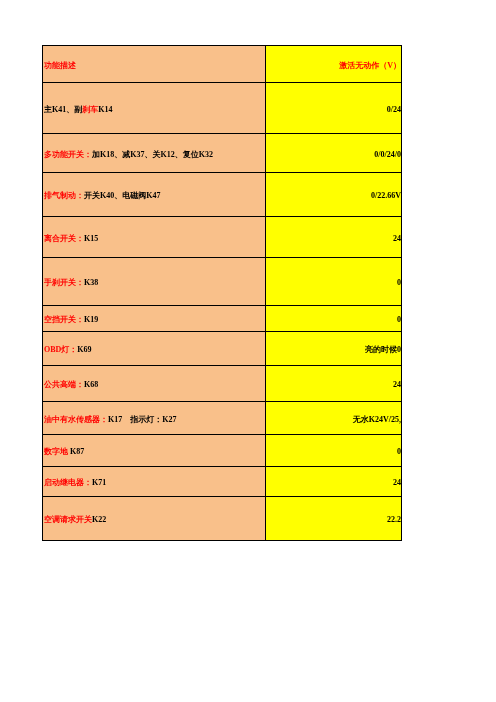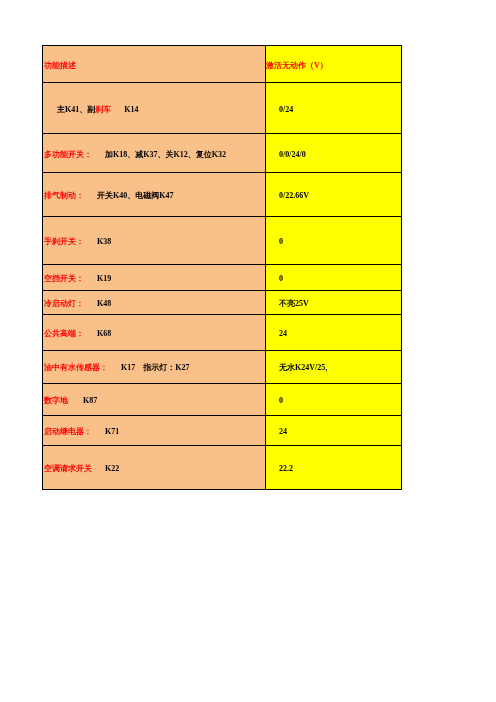--- a/index.html
+++ b/index.html
@@ -4,24 +4,24 @@
 <title>功能描述 / 激活无动作（V）</title>
 <style>
   html,body{margin:0;padding:0;}
   body{width:496px;height:702px;overflow:hidden;background:#ffffff;
        font-family:"Liberation Serif",serif;}
   #sheet{position:absolute;left:0;top:0;width:496px;height:702px;background:#ffffff;}
   #grid{position:absolute;left:42px;top:45px;border-collapse:collapse;table-layout:fixed;}
   #grid td{border:1px solid #000000;vertical-align:middle;font-size:8px;font-weight:bold;
            line-height:1.1;padding:0;box-sizing:border-box;white-space:nowrap;}
   #grid td.col-desc{width:223px;background:#f9c08a;padding-left:1px;text-align:left;}
-  #grid td.col-val{width:136px;background:#ffff00;text-align:left;}
+  #grid td.col-val{width:136px;background:#ffff00;text-align:right;}
   #grid .cell-content{position:relative;top:2px;}
   .run-red{color:#ff0000;}
-  .run-black{color:#000000;padding-left:13px;}
+  .run-black{color:#000000;}
 </style>
 </head>
 <body>
 
 <div id="sheet">
  <table id="grid">
   <tbody>
   <tr style="height:37.4px">
     <td class="col-desc"><span class="cell-content"><span class="run-red">功能描述</span></span></td>
     <td class="col-val"><span class="cell-content"><span class="run-red">激活无动作（V）</span></span></td>
@@ -31,31 +31,35 @@
     <td class="col-val"><span class="cell-content"><span class="run-black">0/24</span></span></td>
   </tr>
   <tr style="height:39.1px">
     <td class="col-desc"><span class="cell-content"><span class="run-red">多功能开关：</span><span class="run-black">加K18、减K37、关K12、复位K32</span></span></td>
     <td class="col-val"><span class="cell-content"><span class="run-black">0/0/24/0</span></span></td>
   </tr>
   <tr style="height:44px">
     <td class="col-desc"><span class="cell-content"><span class="run-red">排气制动：</span><span class="run-black">开关K40、电磁阀K47</span></span></td>
     <td class="col-val"><span class="cell-content"><span class="run-black">0/22.66V</span></span></td>
   </tr>
+  <tr style="height:40.9px">
+    <td class="col-desc"><span class="cell-content"><span class="run-red">离合开关：</span><span class="run-black">K15</span></span></td>
+    <td class="col-val"><span class="cell-content"><span class="run-black">24</span></span></td>
+  </tr>
   <tr style="height:47.8px">
     <td class="col-desc"><span class="cell-content"><span class="run-red">手刹开关：</span><span class="run-black">K38</span></span></td>
     <td class="col-val"><span class="cell-content"><span class="run-black">0</span></span></td>
   </tr>
   <tr style="height:26.3px">
     <td class="col-desc"><span class="cell-content"><span class="run-red">空挡开关：</span><span class="run-black">K19</span></span></td>
     <td class="col-val"><span class="cell-content"><span class="run-black">0</span></span></td>
   </tr>
-  <tr style="height:23.1px">
-    <td class="col-desc"><span class="cell-content"><span class="run-red">冷启动灯：</span><span class="run-black">K48</span></span></td>
-    <td class="col-val"><span class="cell-content"><span class="run-black">不亮25V</span></span></td>
+  <tr style="height:33.9px">
+    <td class="col-desc"><span class="cell-content"><span class="run-red">OBD灯：</span><span class="run-black">K69</span></span></td>
+    <td class="col-val"><span class="cell-content"><span class="run-black">亮的时候0</span></span></td>
   </tr>
   <tr style="height:36px">
     <td class="col-desc"><span class="cell-content"><span class="run-red">公共高端：</span><span class="run-black">K68</span></span></td>
     <td class="col-val"><span class="cell-content"><span class="run-black">24</span></span></td>
   </tr>
   <tr style="height:33.2px">
     <td class="col-desc"><span class="cell-content"><span class="run-red">油中有水传感器：</span><span class="run-black">K17　指示灯：K27</span></span></td>
     <td class="col-val"><span class="cell-content"><span class="run-black">无水K24V/25,</span></span></td>
   </tr>
   <tr style="height:31.8px">

